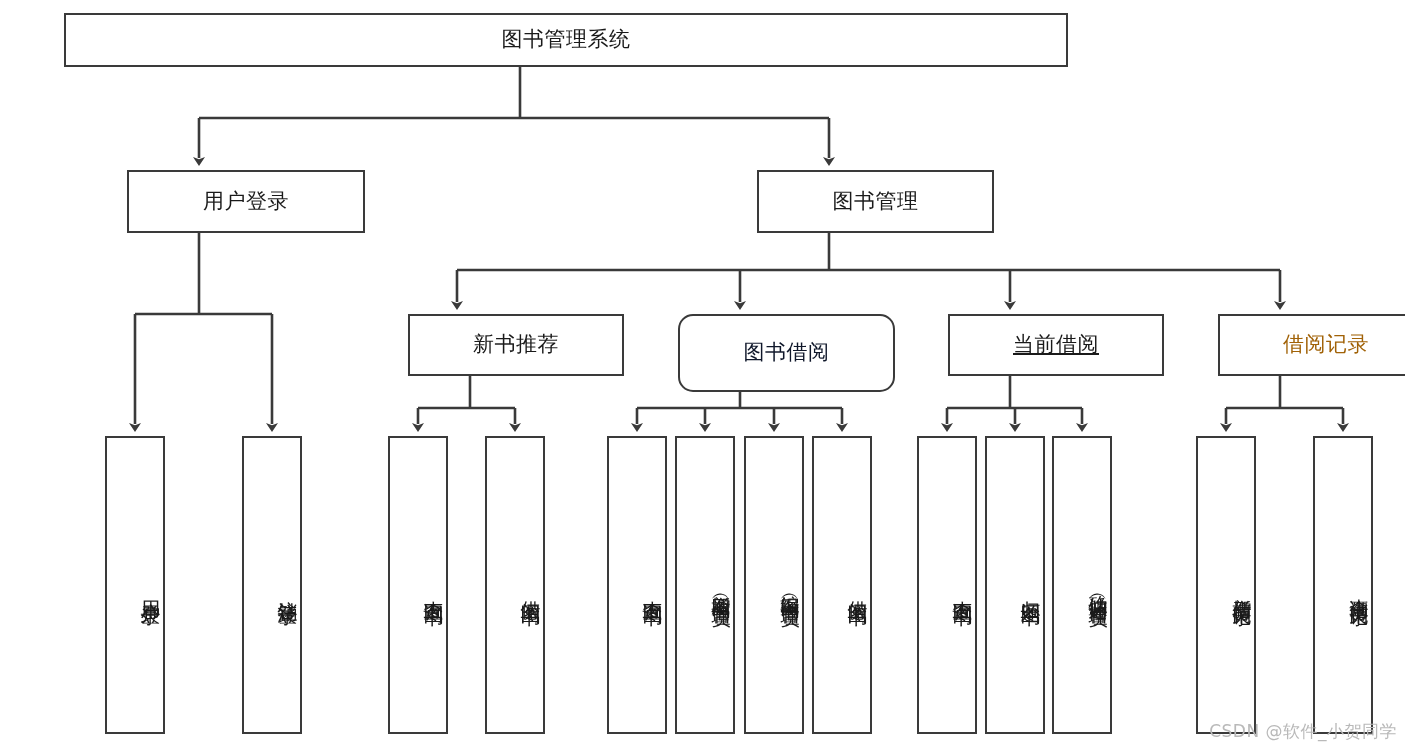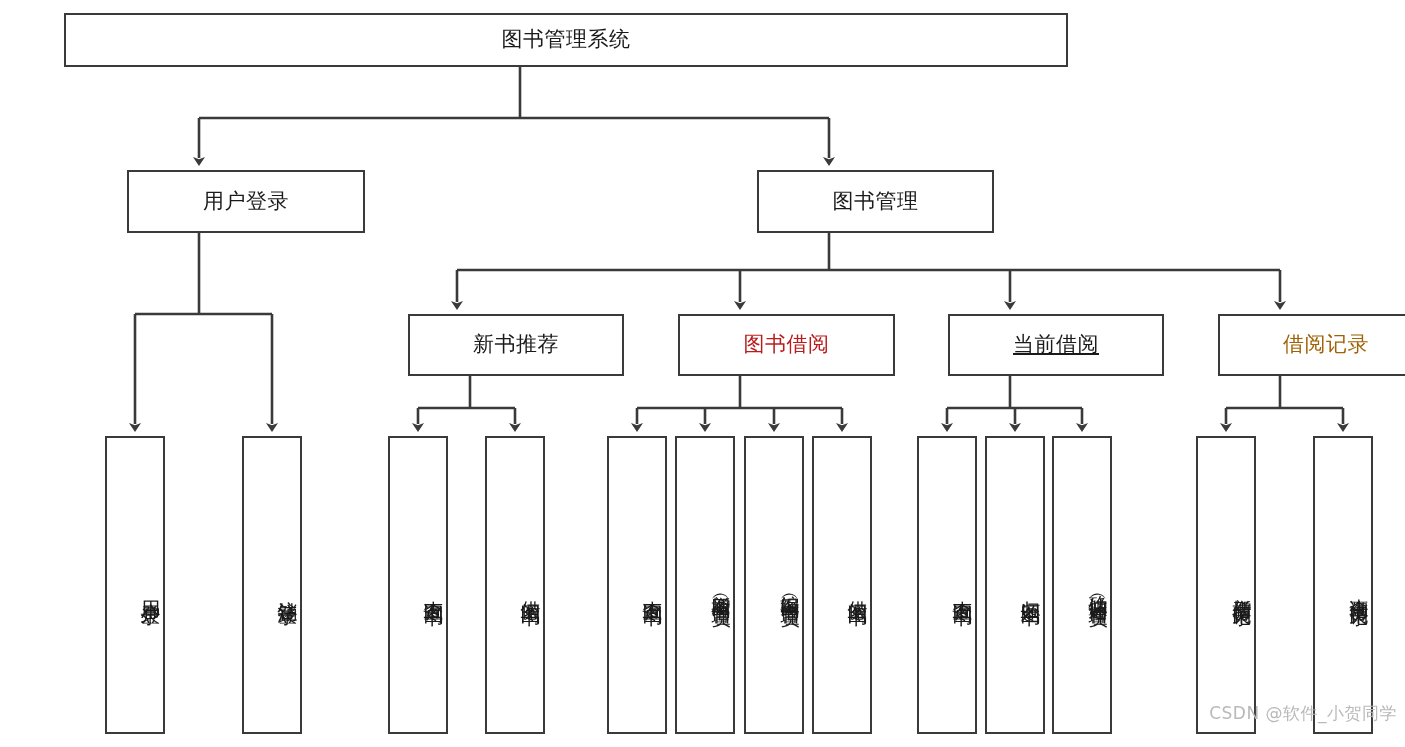--- a/index.html
+++ b/index.html
@@ -52,21 +52,21 @@
     align-items: flex-start;
     justify-content: center;
     letter-spacing: 2px;
   }
   .node.vert.tall-text {
     font-size: 19px;
   }
   #watermark {
     position: absolute;
     right: 8px;
-    bottom: 22px;
+    bottom: 4px;
     font-size: 17px;
     color: #b9b9b9;
     white-space: nowrap;
     letter-spacing: 0.5px;
   }
 </style>
 </head>
 <body>
 
 <div id="canvas" style="background: rgb(255, 255, 255);">
@@ -120,21 +120,21 @@
       <path d="M1343,408 L1343,424" marker-end="url(#arrow)"></path>
     </g>
   </svg>
 
   <div class="node horiz" style="left: 18px; top: 13px; width: 1004px; height: 54px; border-color: rgb(58, 58, 58); color: rgb(26, 26, 26);">图书管理系统</div>
 
   <div class="node horiz" style="left: 81px; top: 170px; width: 238px; height: 63px; border-color: rgb(58, 58, 58); color: rgb(26, 26, 26);">用户登录</div>
   <div class="node horiz" style="left: 362px; top: 314px; width: 216px; height: 62px; border-color: rgb(58, 58, 58); color: rgb(26, 26, 26);">新书推荐</div>
 
   <div class="node horiz" style="left: 711px; top: 170px; width: 237px; height: 63px; border-color: rgb(58, 58, 58); color: rgb(26, 26, 26);">图书管理</div>
-  <div class="node horiz" style="left: 632px; top: 314px; width: 217px; height: 62px; border-color: rgb(58, 58, 58); color: #b91c1c;">图书借阅</div>
+  <div class="node horiz" style="left: 632px; top: 314px; width: 217px; height: 78px; border-color: rgb(58, 58, 58); color: #0f172a; border-radius: 15px;">图书借阅</div>
   <div class="node horiz" style="left: 902px; top: 314px; width: 216px; height: 62px; border-color: rgb(58, 58, 58); color: rgb(26, 26, 26); text-decoration: underline;">当前借阅</div>
   <div class="node horiz" style="left: 1172px; top: 314px; width: 216px; height: 62px; border-color: rgb(58, 58, 58); color: #a16207;">借阅记录</div>
 
   <div class="node vert" style="left: 105px; top: 436px; width: 60px; height: 298px; border-color: rgb(58, 58, 58); color: rgb(26, 26, 26);">用户登录</div>
   <div class="node vert" style="left: 242px; top: 436px; width: 60px; height: 298px; border-color: rgb(58, 58, 58); color: rgb(26, 26, 26);">注销登录</div>
   <div class="node vert" style="left: 388px; top: 436px; width: 60px; height: 298px; border-color: rgb(58, 58, 58); color: rgb(26, 26, 26);">查询图书</div>
   <div class="node vert" style="left: 485px; top: 436px; width: 60px; height: 298px; border-color: rgb(58, 58, 58); color: rgb(26, 26, 26);">借阅图书</div>
   <div class="node vert" style="left: 607px; top: 436px; width: 60px; height: 298px; border-color: rgb(58, 58, 58); color: rgb(26, 26, 26);">查询图书</div>
   <div class="node vert tall-text" style="left: 675px; top: 436px; width: 60px; height: 298px; border-color: rgb(58, 58, 58); color: rgb(26, 26, 26);">新增图书（管理员）</div>
   <div class="node vert tall-text" style="left: 744px; top: 436px; width: 60px; height: 298px; border-color: rgb(58, 58, 58); color: rgb(26, 26, 26);">编辑图书（管理员）</div>

